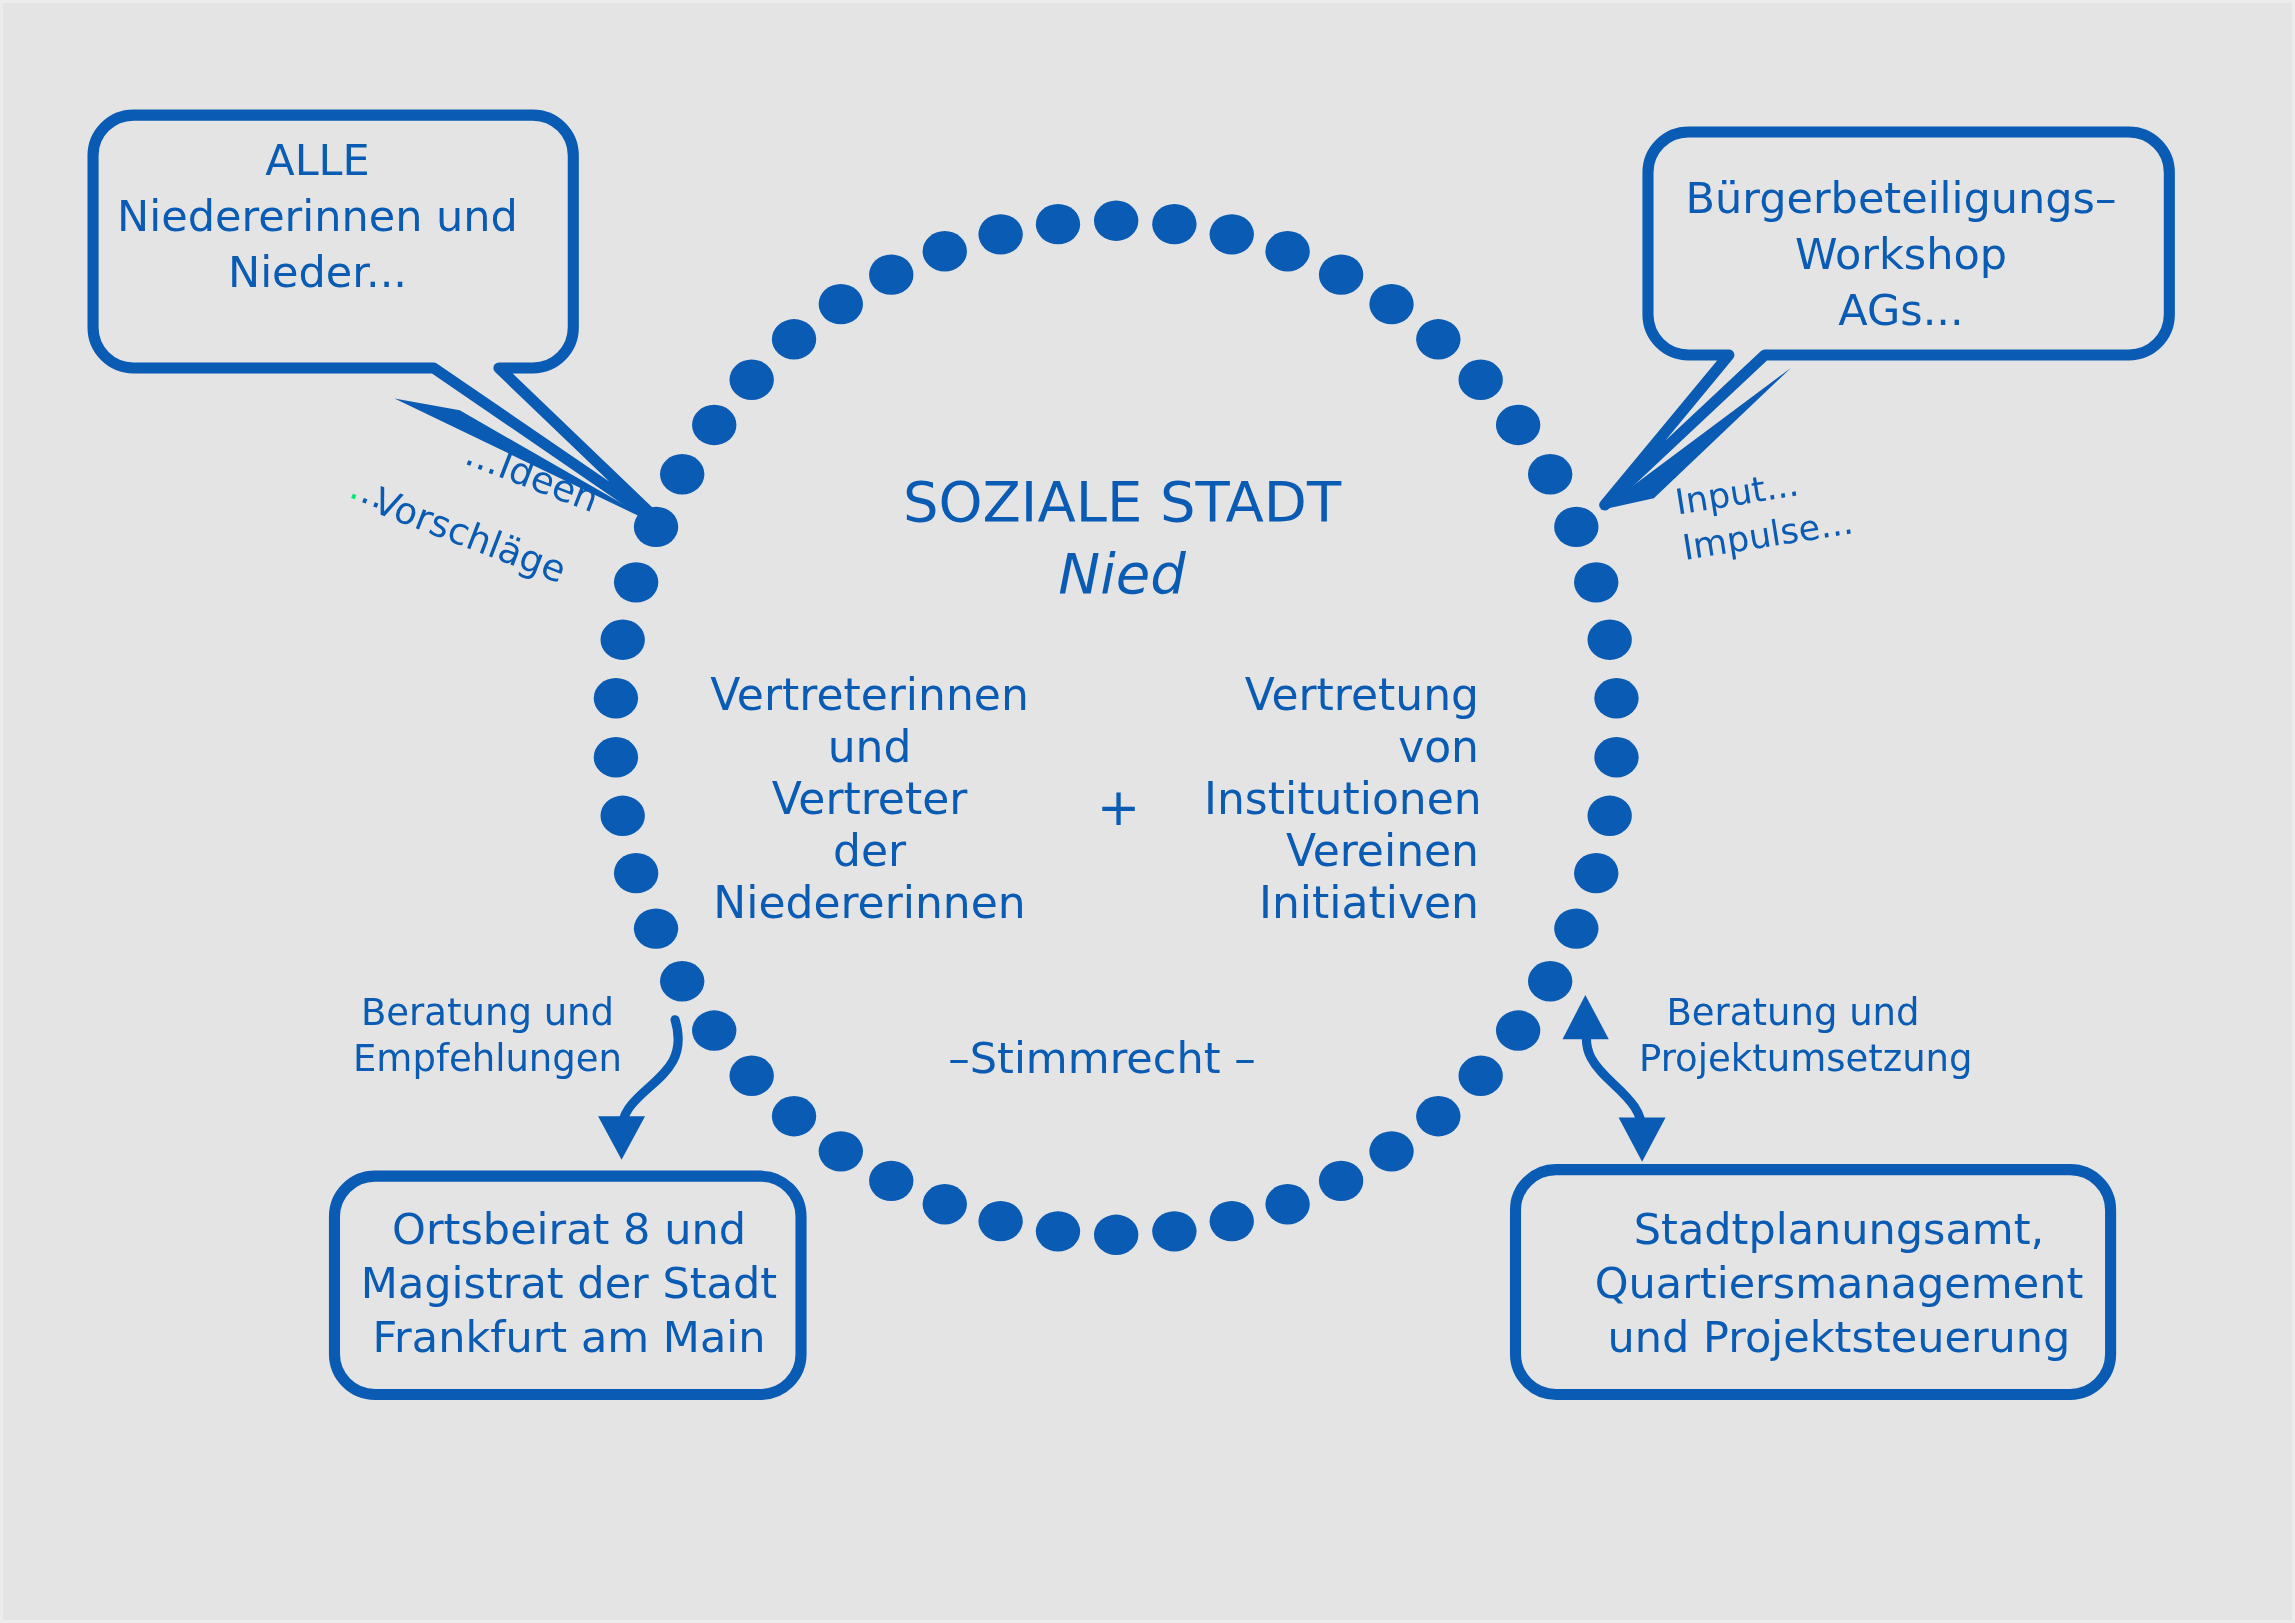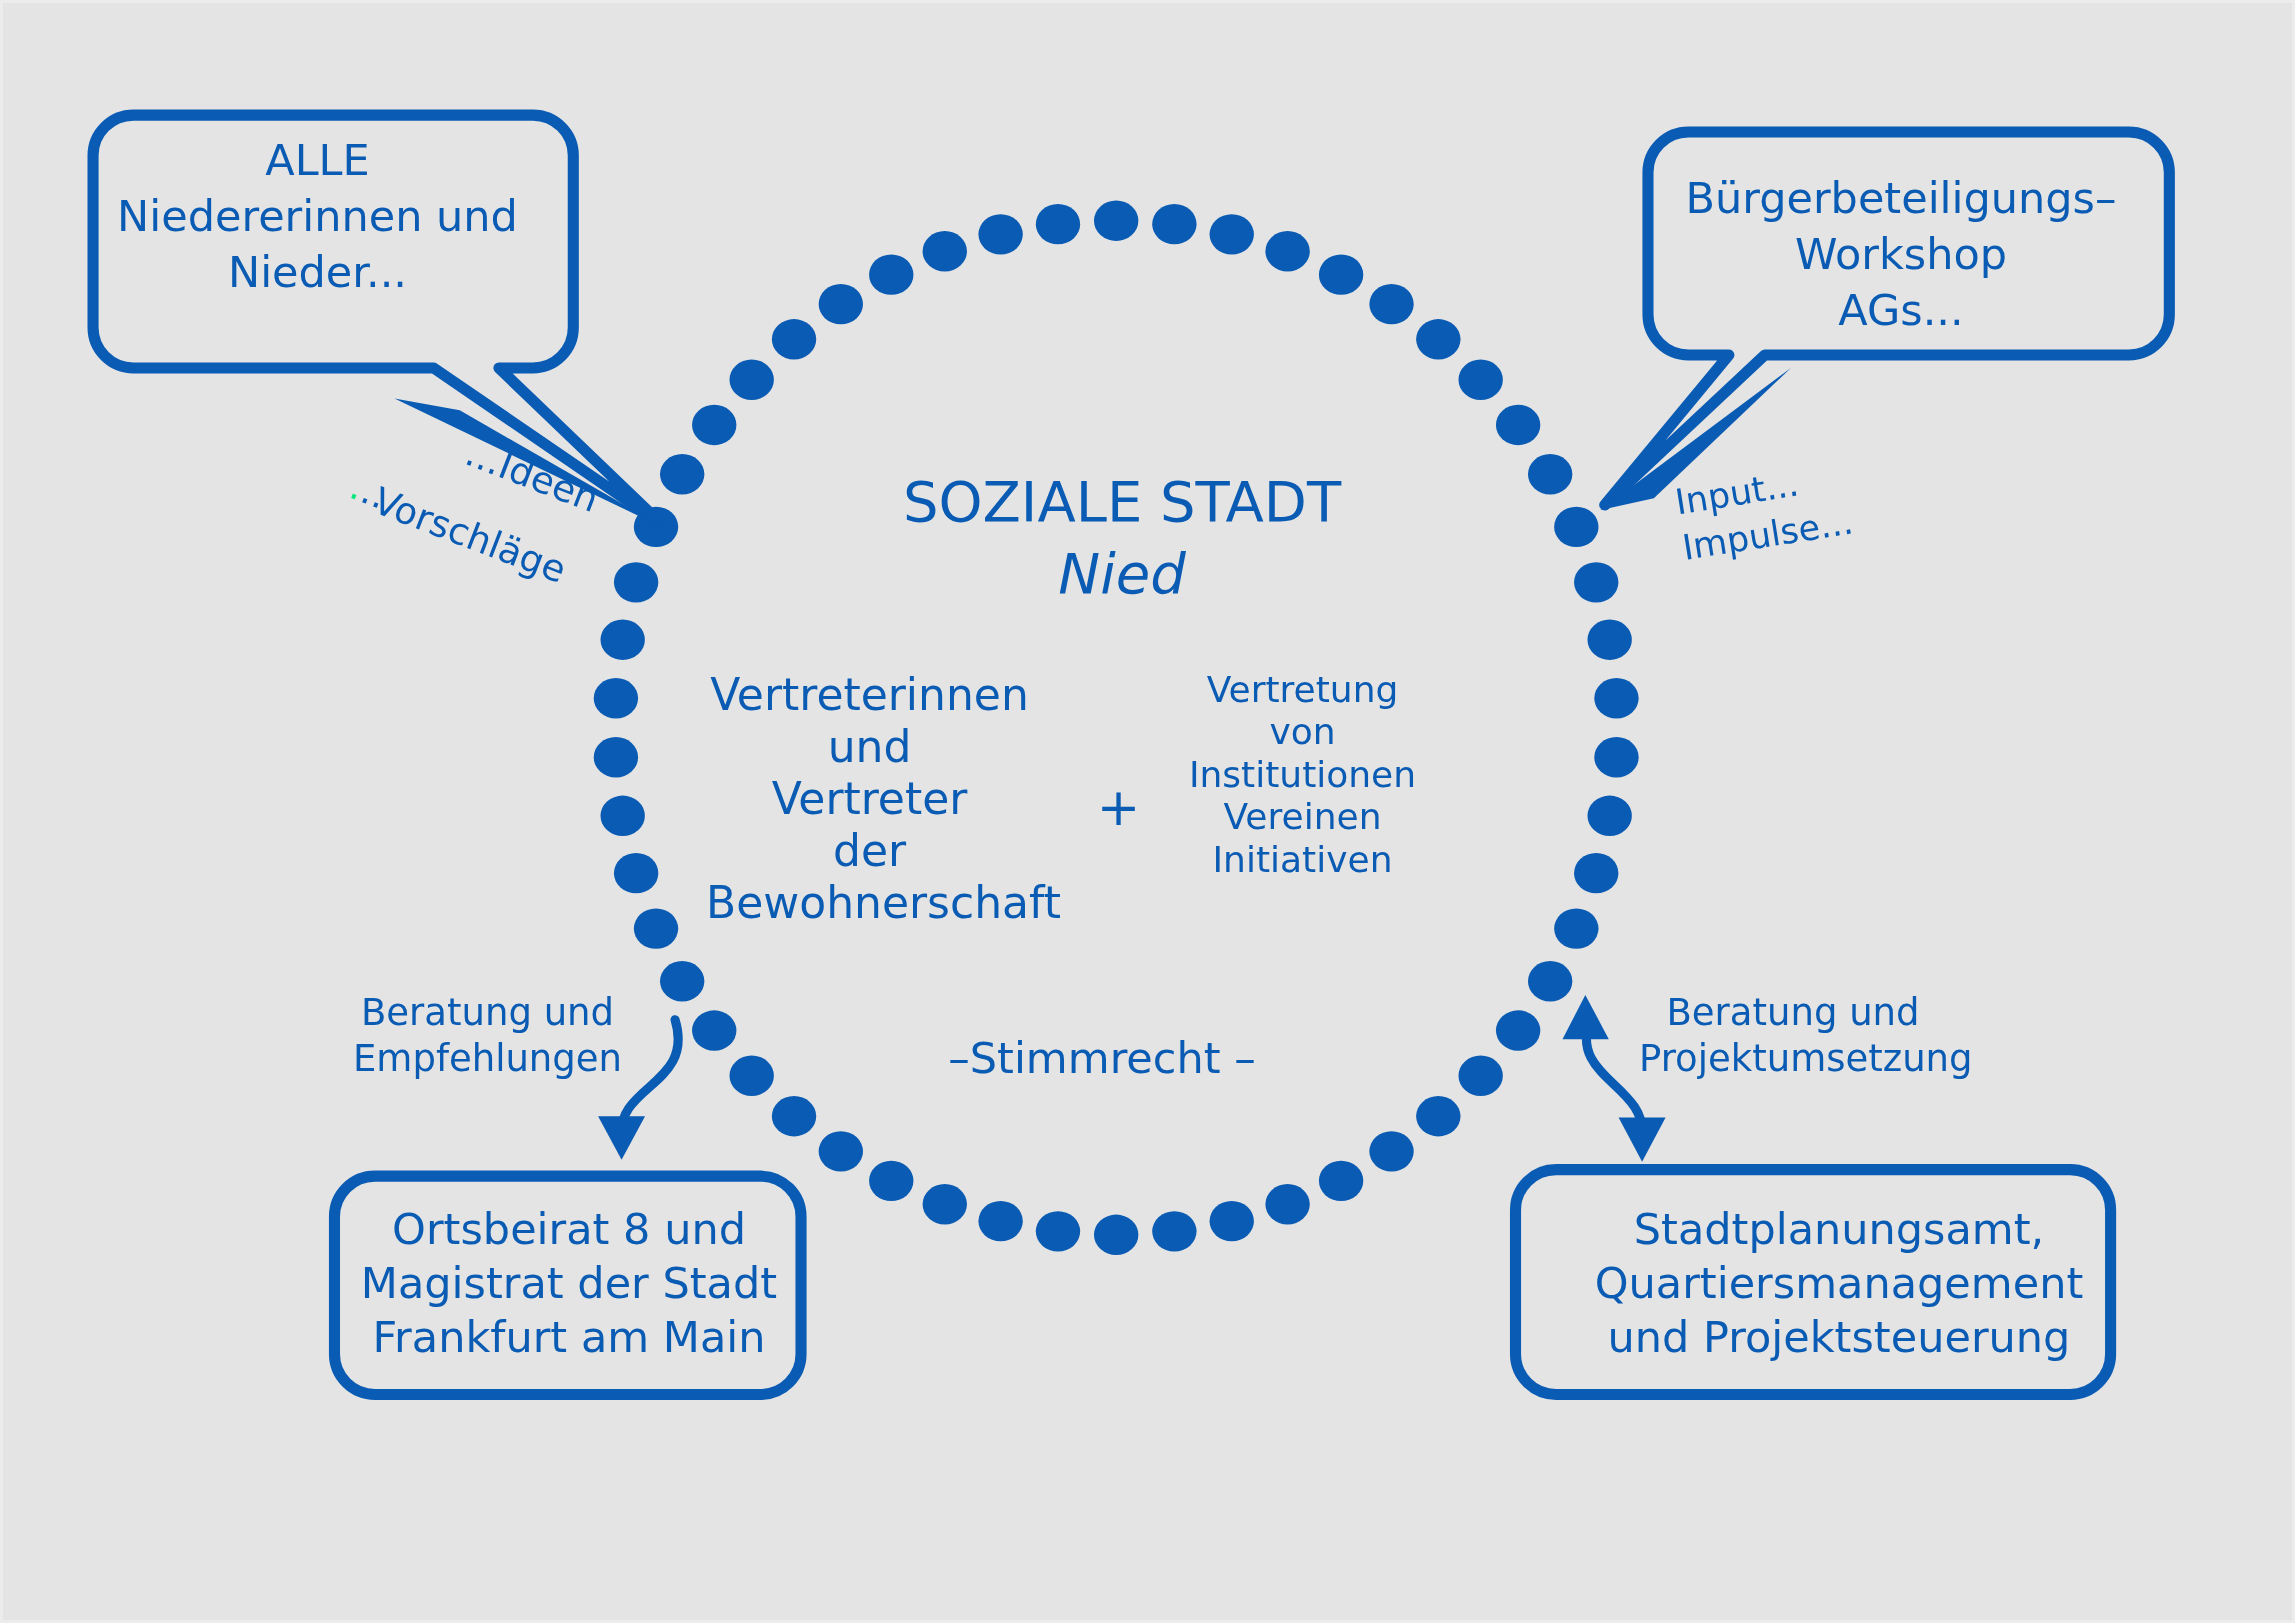--- a/index.html
+++ b/index.html
@@ -56,22 +56,22 @@
   }
   #col-left {
     left: 703px; top: 666px; width: 327px;
     font-size: 44px; line-height: 1.18;
   }
   #col-plus {
     left: 1073px; top: 773px; width: 85px;
     font-size: 52px;
   }
   #col-right {
-    left: 1162px; top: 666px; width: 275px;
-    font-size: 36px; line-height: 1.18;
+    left: 1201px; top: 666px; width: 275px;
+    font-size: 44px; line-height: 1.18; text-align: right;
   }
   #stimmrecht {
     left: 929px; top: 1029px; width: 340px;
     font-size: 43px;
   }
 
   
   #lbl-ideen {
     left: 458px; top: 461px; width: 196px;
     font-size: 37px;
@@ -255,21 +255,21 @@
 
 
   <div class="txt" id="center-sub1">SOZIALE STADT</div>
 
   <div class="txt" id="center-sub2">Nied</div>
 
   <div class="txt" id="col-left">Vertreterinnen
 und
 Vertreter
 der
-Bewohnerschaft</div>
+Niedererinnen</div>
 
   <div class="txt" id="col-plus">+</div>
 
   <div class="txt" id="col-right">Vertretung
 von
 Institutionen
 Vereinen
 Initiativen</div>
 
   <div class="txt" id="stimmrecht">–Stimmrecht  –</div>

